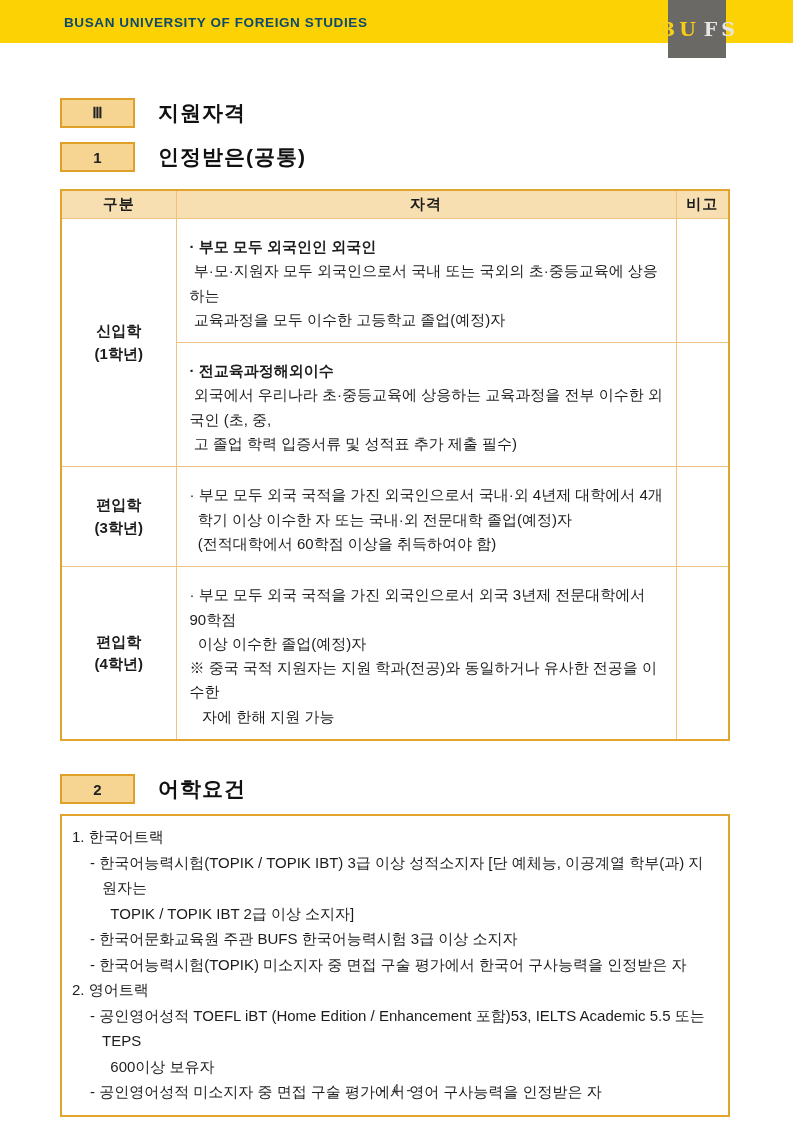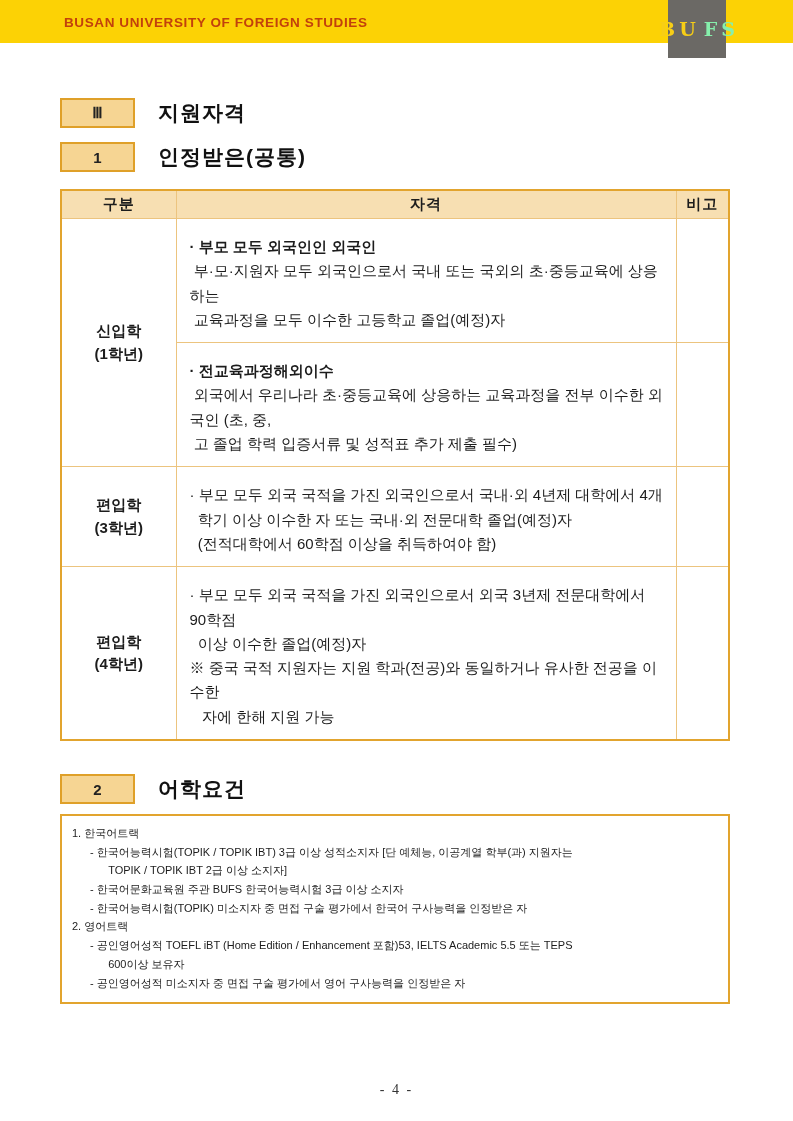--- a/index.html
+++ b/index.html
@@ -9,31 +9,31 @@
     position: relative;
     font-family: "Liberation Sans", sans-serif;
     color: #1c1c1c;
     overflow: hidden;
   }
 
   
   .topbar { position: absolute; top: 0; left: 0; width: 793px; height: 43px; background: #FCD205; }
   .topbar-title {
     position: absolute; left: 40px; top: 50%; transform: translateY(-50%);
-    color: #c2410c; font-size: 13.5px; font-weight: 700; letter-spacing: 0.6px; padding-left: 24px;
+    color: #0c4a6e; font-size: 13.5px; font-weight: 700; letter-spacing: 0.6px; padding-left: 24px;
   }
   .logo {
     position: absolute; top: 0; left: 668px; width: 58px; height: 58px;
     background: #6B6965; z-index: 3;
     display: flex; flex-direction: row; align-items: center; justify-content: center;
     font-family: "DejaVu Serif", serif; font-weight: 700; font-size: 19px; line-height: 1.18;
   }
   .logo span { letter-spacing: 4px; text-indent: 4px; display: block; text-align: center; }
   .logo .l1 { color: #F7CE16; }
-  .logo .l2 { color: #86efac; }
+  .logo .l2 { color: #e5e5e5; }
 
   
   .content { position: absolute; top: 43px; left: 0; width: 793px; padding: 0 63px 0 60px; }
 
   .sec-head { display: flex; align-items: center; }
   .sec-head.first { margin-top: 55px; }
   .sec-head.second { margin-top: 14px; }
   .sec-head.third { margin-top: 33px; }
   .badge {
     width: 75px; height: 30px; background: #F6D593; border: 2px solid #DFA029;
@@ -57,21 +57,21 @@
     white-space: pre-line; line-height: 1.5; padding: 4px; margin-top: 19px;
   }
   td.qual-cell { padding: 16px 10px 10px 13px; line-height: 1.62; vertical-align: middle; }
   td.note-col { width: 53px; }
   .q-title { font-weight: 700; white-space: pre-wrap; }
   .q-body { white-space: pre-wrap; }
 
   
   .lang-box {
     margin-top: 10px; border: 2px solid #E2A42E; background: #ffffff;
-    padding: 8px 12px 10px 10px; font-size: 11px; line-height: 1.7;
+    padding: 8px 12px 10px 10px; font-size: 15px; line-height: 1.7;
   }
   .track-title { white-space: pre-wrap; }
   .track-item { padding-left: 30px; text-indent: -12px; white-space: pre-wrap; }
 
   
   .page-num {
     position: absolute; bottom: 23px; left: 0; width: 793px; text-align: center;
     font-family: "Liberation Serif", serif; font-size: 14px; color: #333; letter-spacing: 2px;
   }
 </style>

